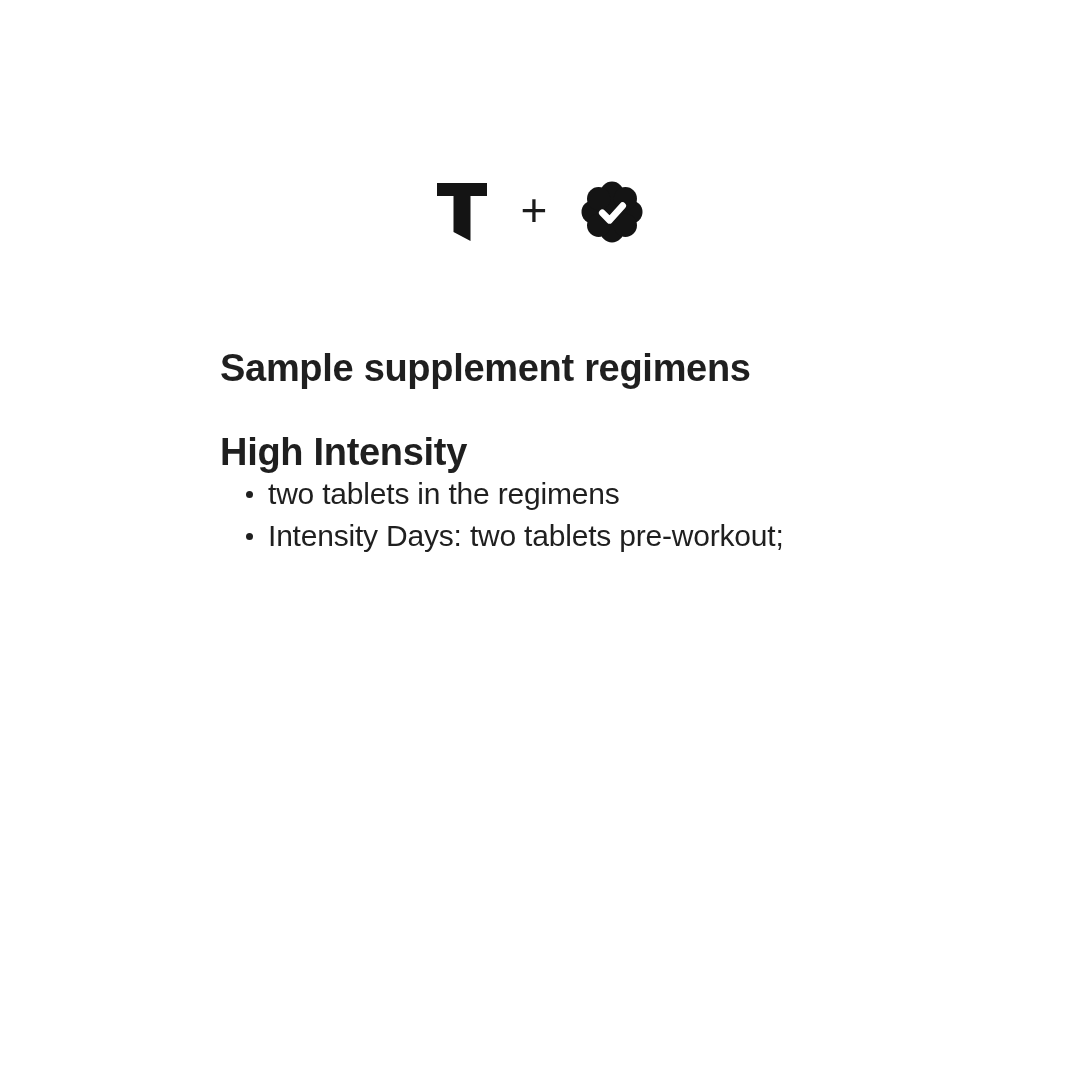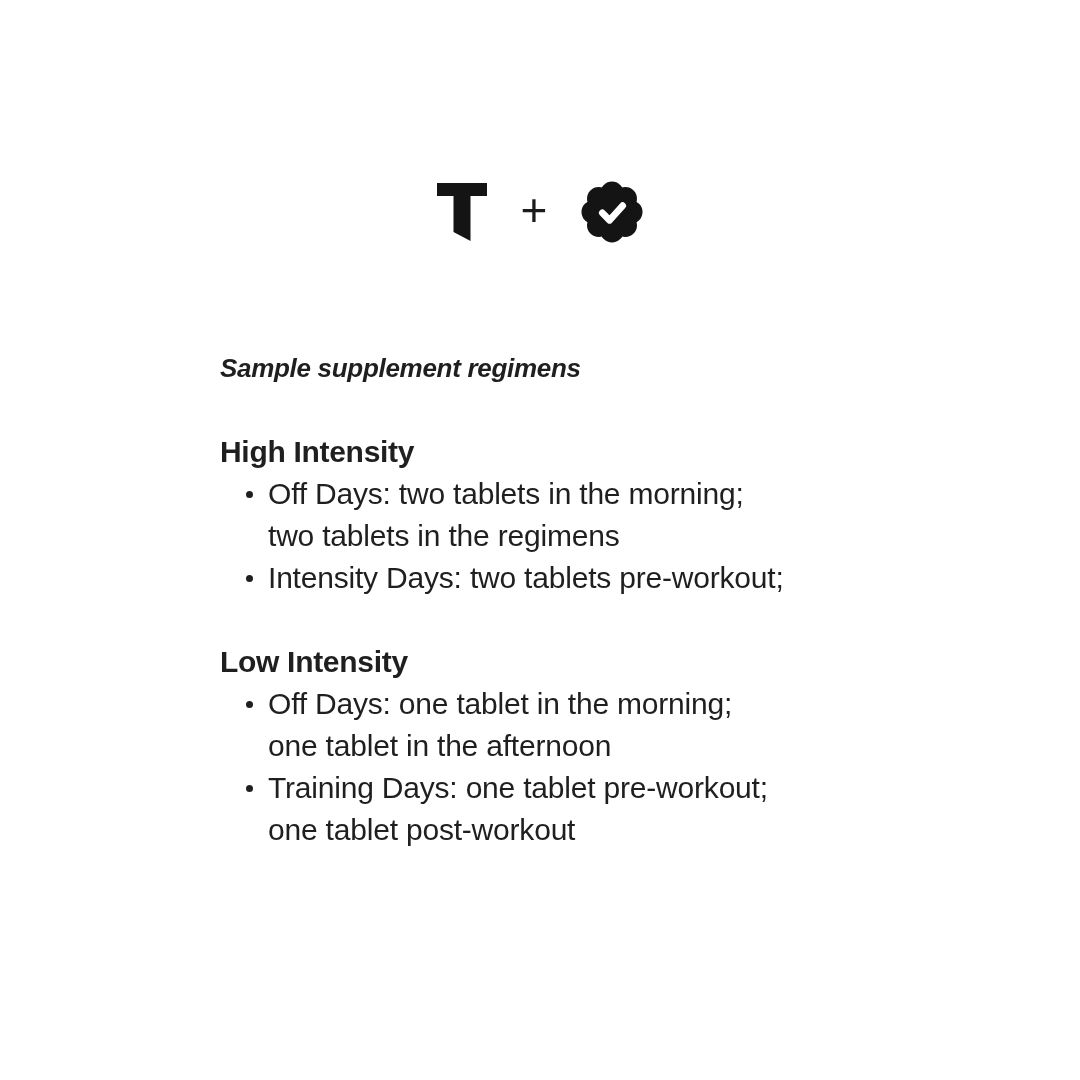--- a/index.html
+++ b/index.html
@@ -41,30 +41,29 @@
     position: absolute;
     left: 220px;
     top: 347px;
     width: 680px;
     font-size: 30px;
     line-height: 42px;
     letter-spacing: -0.2px;
   }
   .title {
     font-weight: 700;
-    font-size: 26px;
+    font-size: 38px;
     line-height: 42px;
     margin-bottom: 42px;
     letter-spacing: -0.3px;
-    font-style: italic;
   }
   .section + .section { margin-top: 42px; }
   .section-heading {
     font-weight: 700;
-    font-size: 30px;
+    font-size: 38px;
     line-height: 42px;
     letter-spacing: -0.3px;
   }
   .bullet-list { list-style: none; }
   .bullet-item {
     position: relative;
     padding-left: 48px;
   }
   .bullet-item::before {
     content: "";
@@ -108,37 +107,23 @@
     </span>
   </div>
 
   <div class="content">
     <div class="title">Sample supplement regimens</div>
 
     <div class="section">
       <div class="section-heading">High Intensity</div>
       <ul class="bullet-list">
         <li class="bullet-item">
-          <span class="bullet-line">Off Days: two tablets in the morning;</span>
           <span class="bullet-line">two tablets in the regimens</span>
         </li>
         <li class="bullet-item">
           <span class="bullet-line">Intensity Days: two tablets pre-workout;</span>
         </li>
       </ul>
     </div>
 
-    <div class="section">
-      <div class="section-heading">Low Intensity</div>
-      <ul class="bullet-list">
-        <li class="bullet-item">
-          <span class="bullet-line">Off Days: one tablet in the morning;</span>
-          <span class="bullet-line">one tablet in the afternoon</span>
-        </li>
-        <li class="bullet-item">
-          <span class="bullet-line">Training Days: one tablet pre-workout;</span>
-          <span class="bullet-line">one tablet post-workout</span>
-        </li>
-      </ul>
-    </div>
   </div>
 
 </div>
 
 </body></html>

